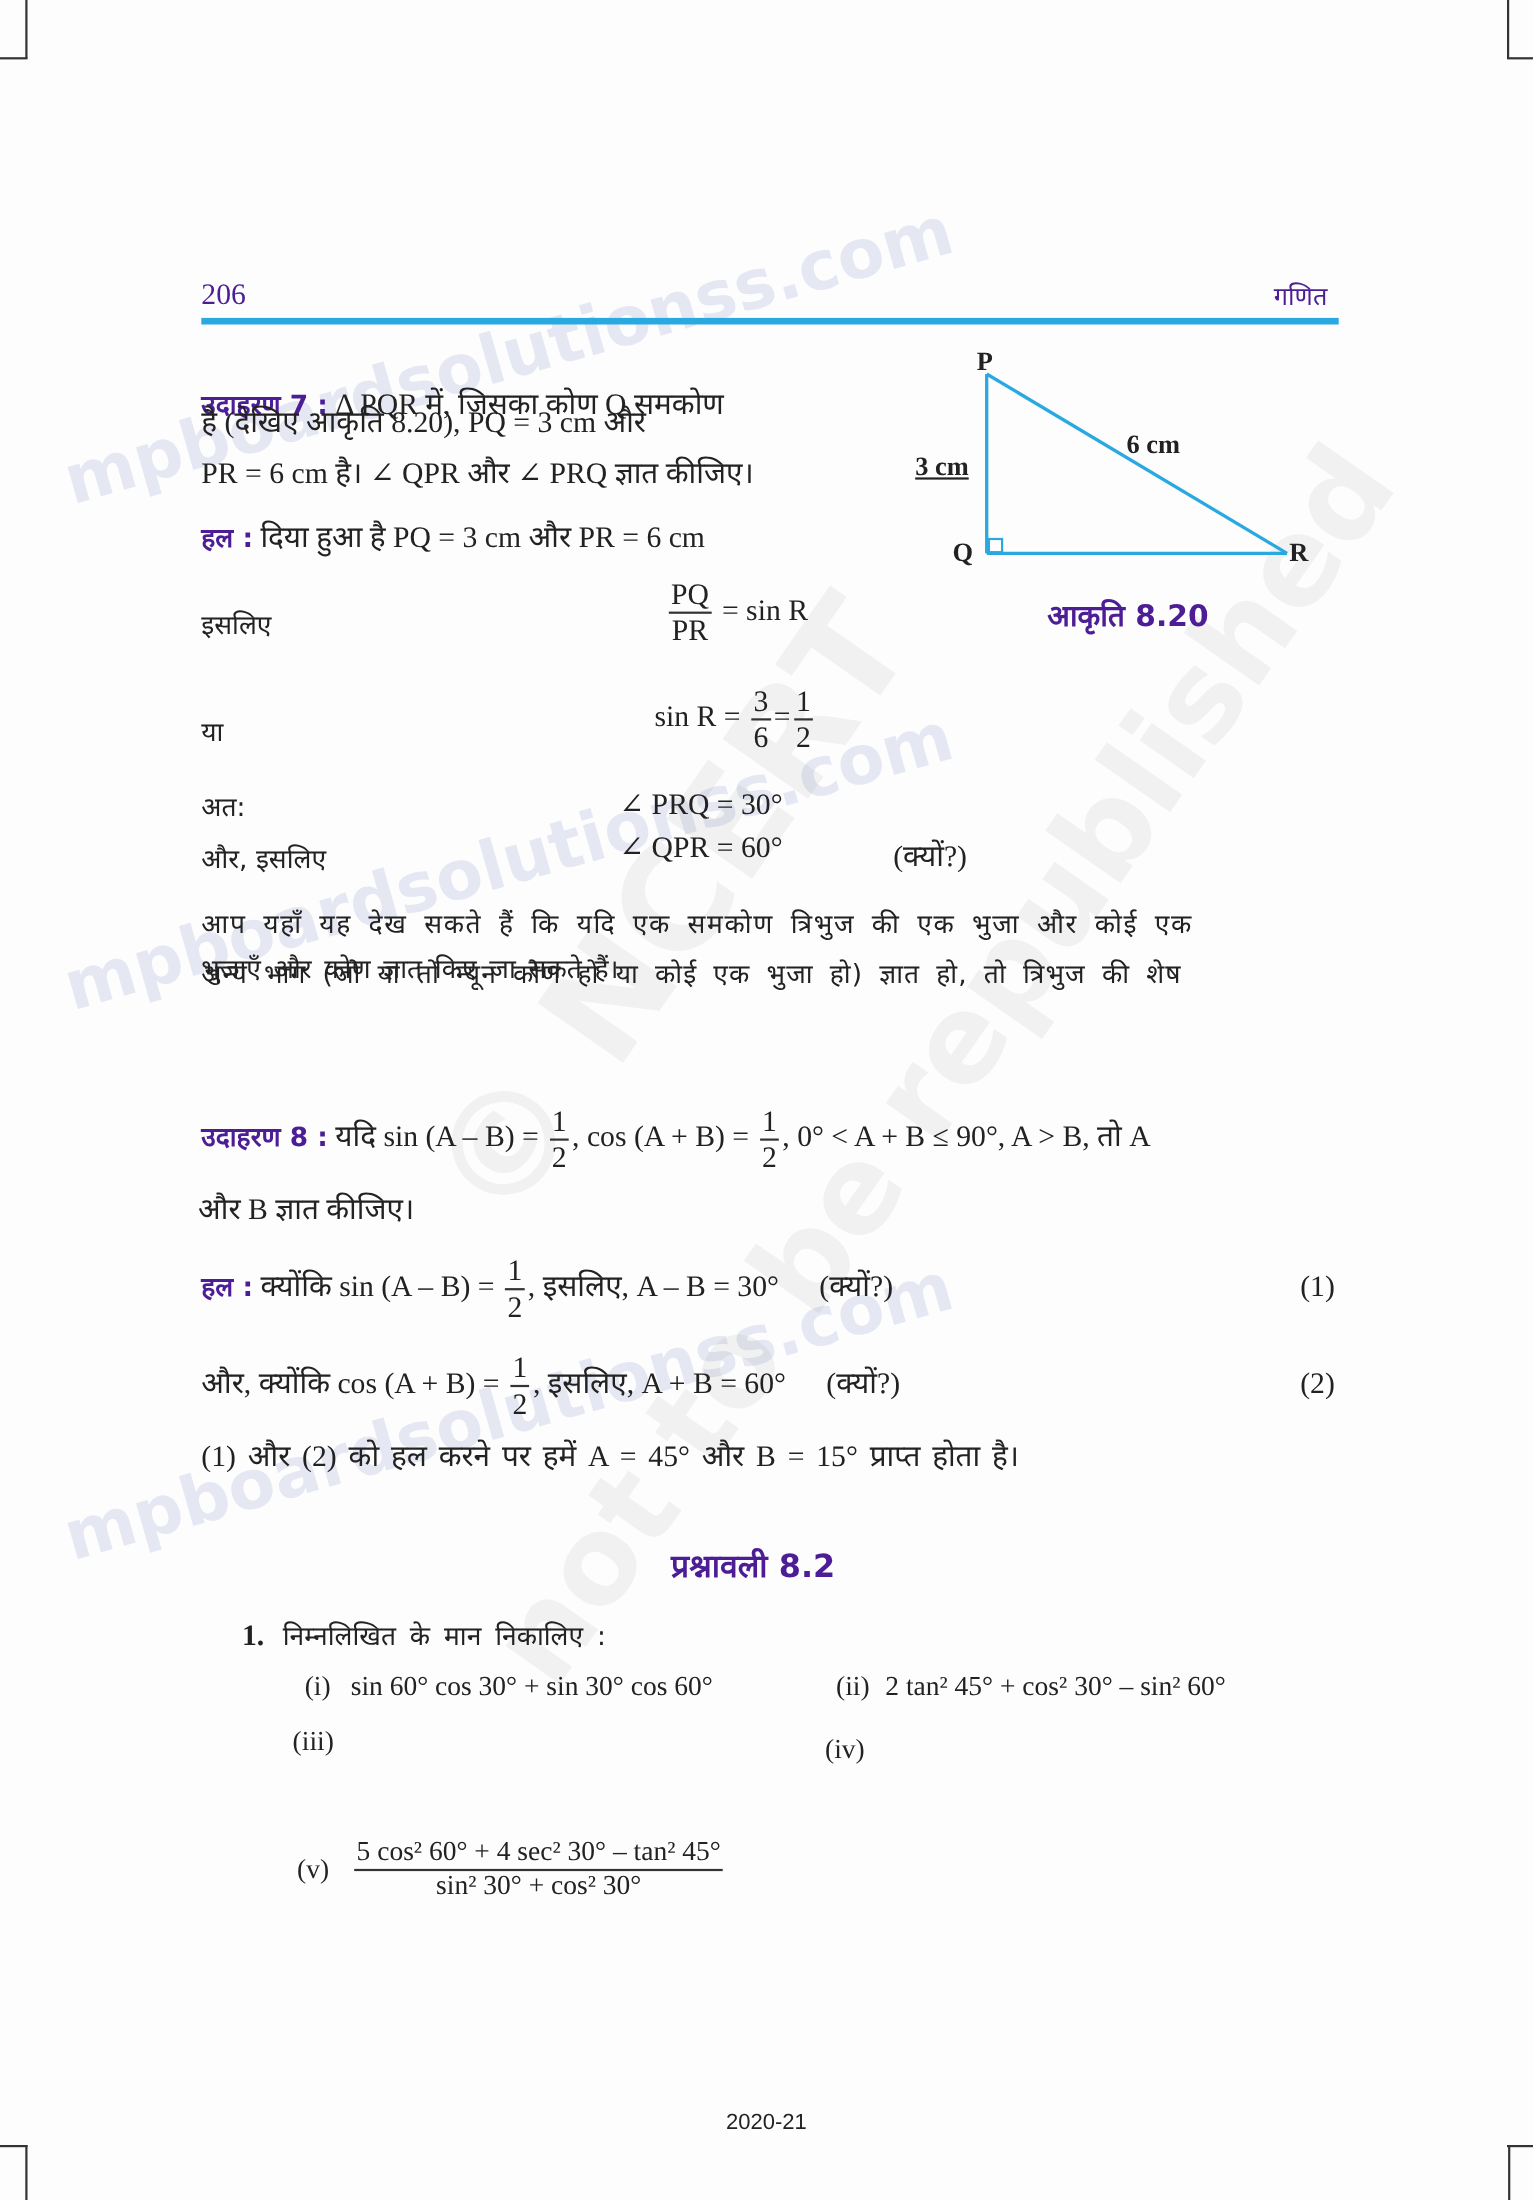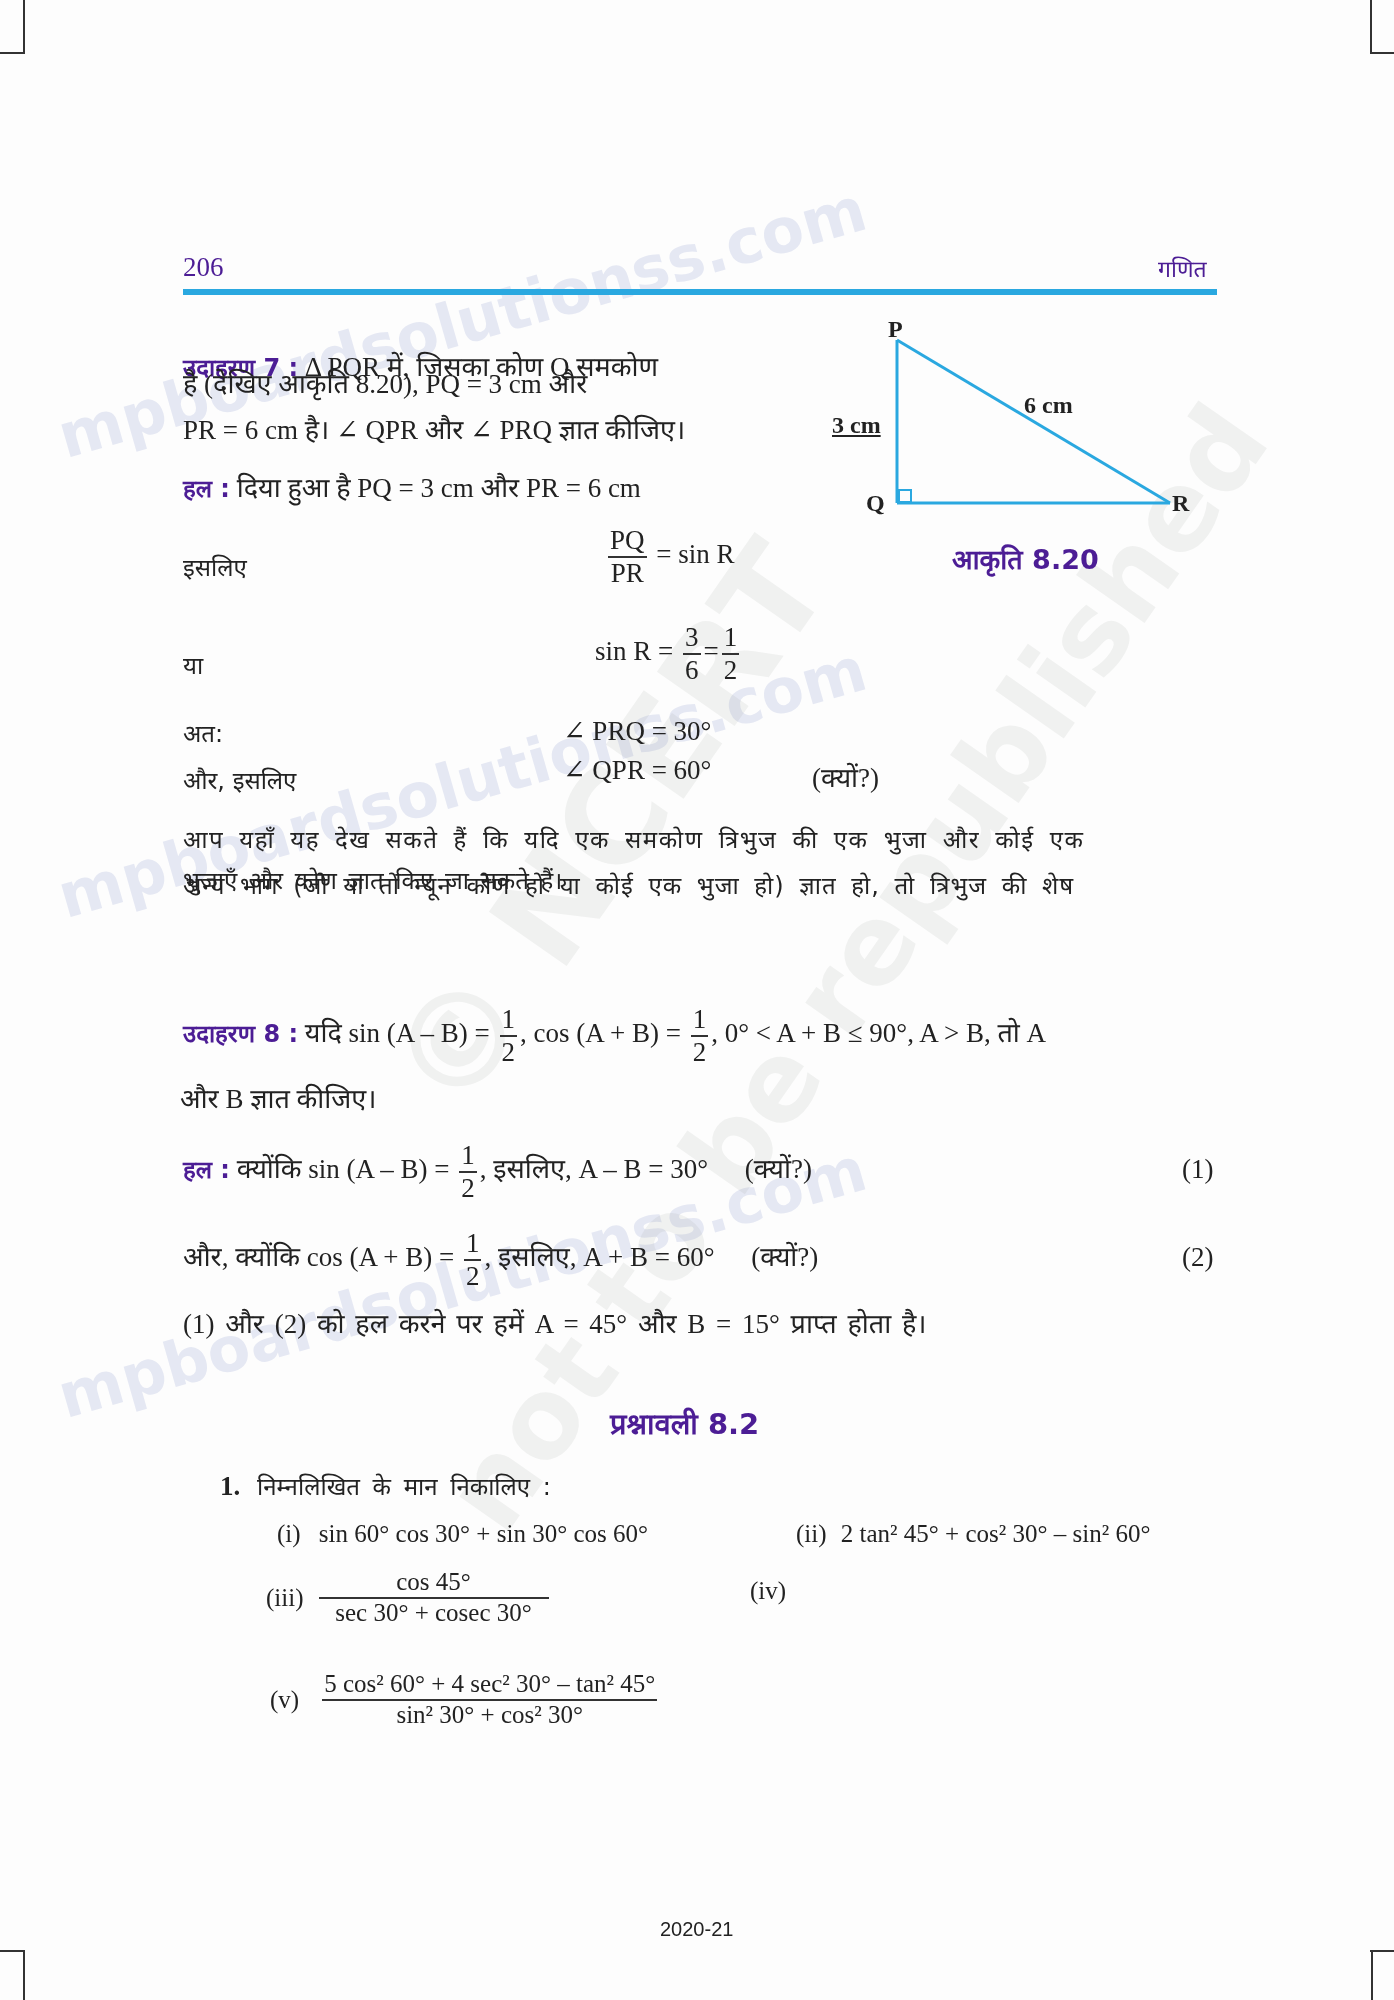--- a/index.html
+++ b/index.html
@@ -135,30 +135,26 @@
 <div class="abs t" style="left:220px;top:1470px;">
   <span style="font-weight:bold;margin-right:10px;">1.</span>
   <span class="deva" style="word-spacing:5px;">निम्नलिखित के मान निकालिए :</span>
 </div>
 
 <div class="abs t" style="left:277px;top:1518px;font-size:25px;">
   <span style="margin-right:12px;">(i)</span>
   <span>sin 60° cos 30° + sin 30° cos 60°</span>
 </div>
 <div class="abs t" style="left:760px;top:1518px;font-size:25px;">
-  <span style="margin-right:8px;margin-left:36px;">(ii)</span>
+  <span style="margin-right:8px;">(ii)</span>
   <span>2 tan² 45° + cos² 30° – sin² 60°</span>
 </div>
 
 <div class="abs t" style="left:266px;top:1568px;font-size:25px;display:flex;align-items:center;">
   <span style="margin-right:14px;">(iii)</span>
-  <span class="frac" style="min-width:226px;">
-      <span class="num" style="width:100%;text-align:center;">cos 45°</span>
-      <span class="den">sec 30° + cosec 30°</span>
-    </span>
 </div>
 <div class="abs t" style="left:750px;top:1575px;font-size:25px;display:flex;align-items:center;">
   <span style="margin-right:0;">(iv)</span>
 </div>
 
 <div class="abs t" style="left:270px;top:1670px;font-size:25px;display:flex;align-items:center;">
   <span style="margin-right:20px;">(v)</span>
   <span class="frac">
       <span class="num">5 cos² 60° + 4 sec² 30° – tan² 45°</span>
       <span class="den">sin² 30° + cos² 30°</span>

